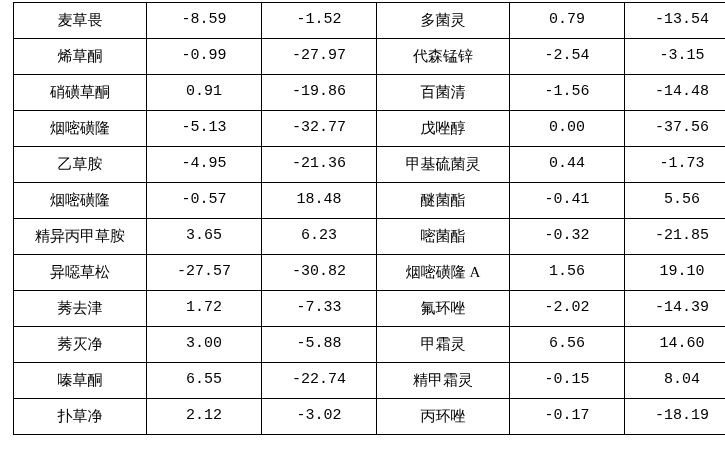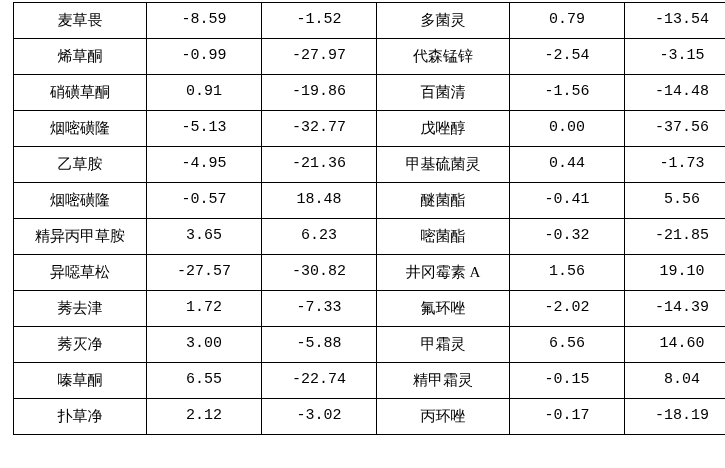--- a/index.html
+++ b/index.html
@@ -109,21 +109,21 @@
           <td class="num-cell">3.65</td>
           <td class="num-cell">6.23</td>
           <td class="name-cell">嘧菌酯</td>
           <td class="num-cell">-0.32</td>
           <td class="num-cell">-21.85</td>
         </tr>
         <tr>
           <td class="name-cell">异噁草松</td>
           <td class="num-cell">-27.57</td>
           <td class="num-cell">-30.82</td>
-          <td class="name-cell">井冈霉素 A</td>
+          <td class="name-cell">烟嘧磺隆 A</td>
           <td class="num-cell">1.56</td>
           <td class="num-cell">19.10</td>
         </tr>
         <tr>
           <td class="name-cell">莠去津</td>
           <td class="num-cell">1.72</td>
           <td class="num-cell">-7.33</td>
           <td class="name-cell">氟环唑</td>
           <td class="num-cell">-2.02</td>
           <td class="num-cell">-14.39</td>

